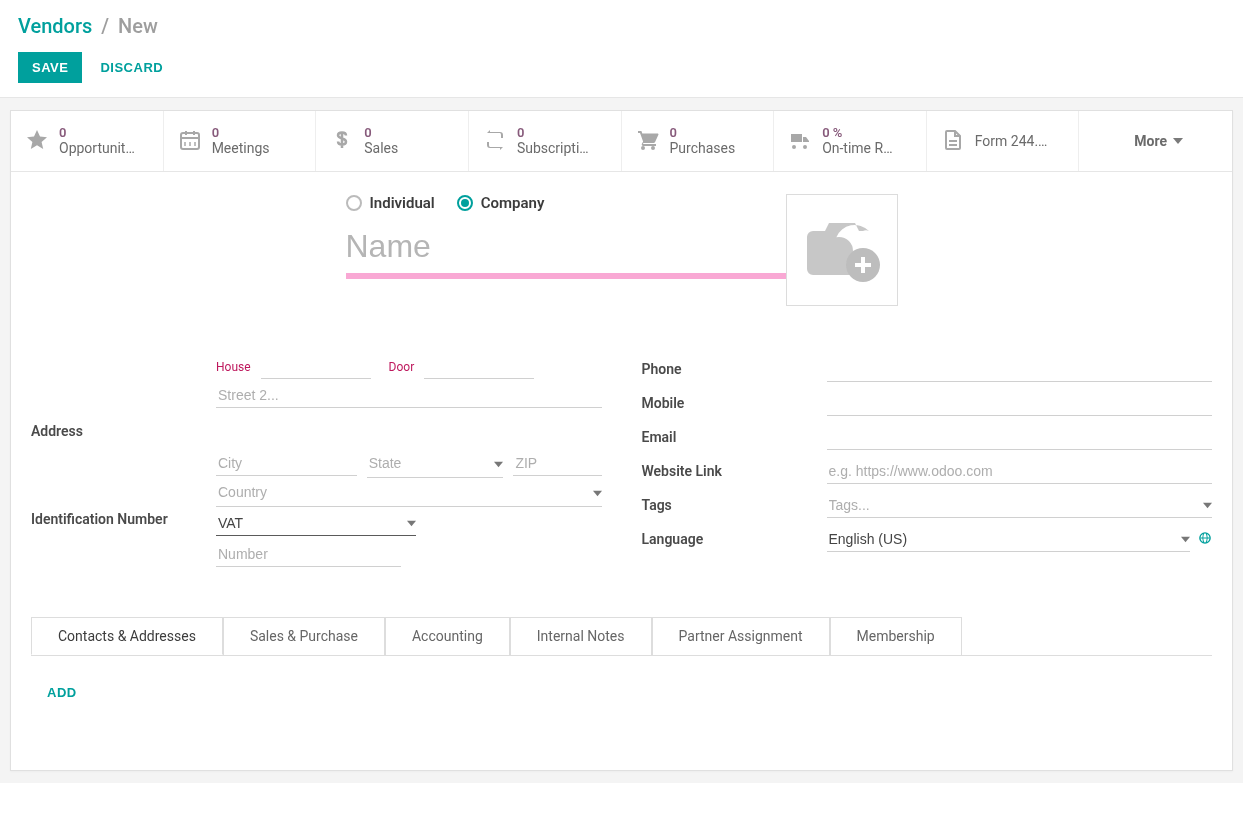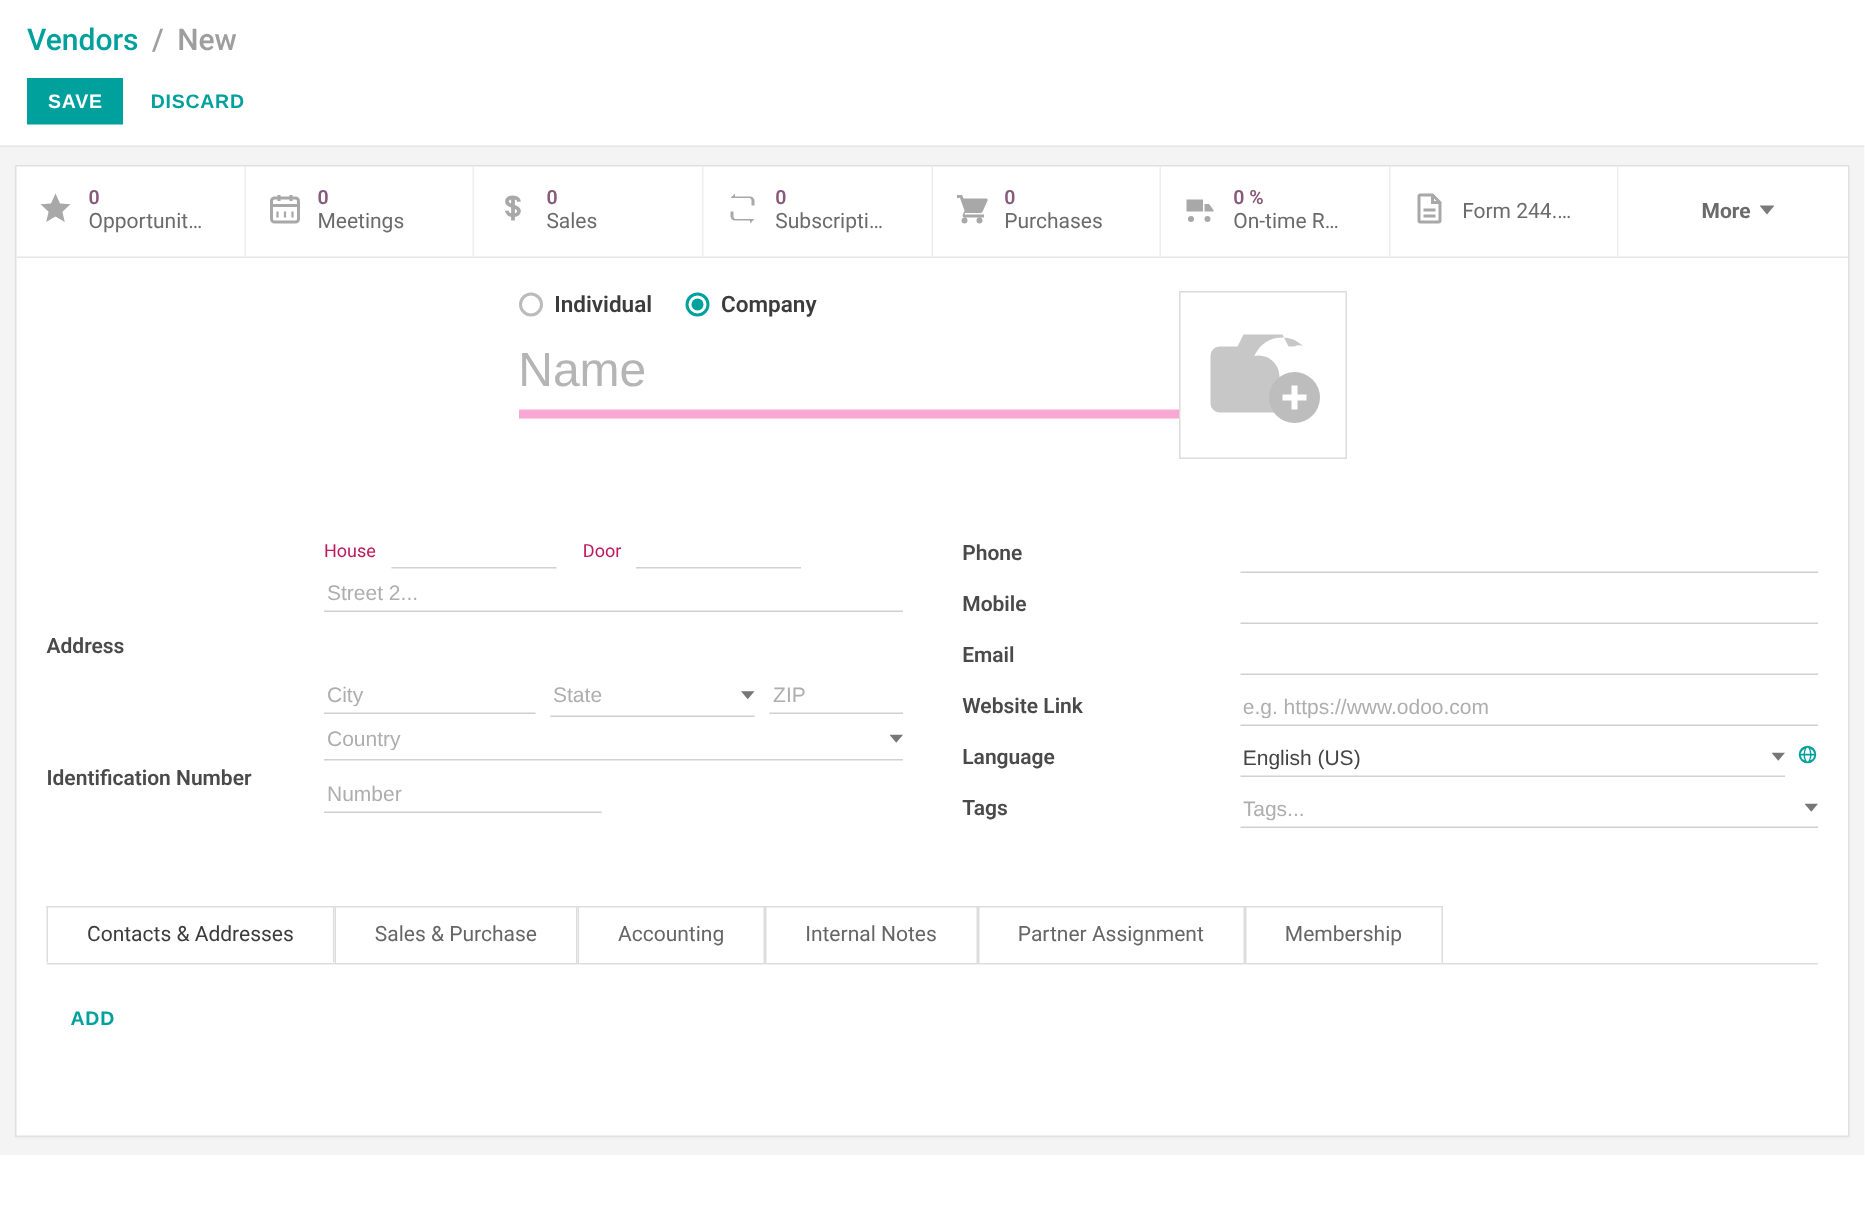--- a/index.html
+++ b/index.html
@@ -387,20 +387,26 @@
                 <input class="inline-input" placeholder="Country" style="">
                 <span class="chev-down"><svg width="9" height="9" viewBox="0 0 10 10" fill="currentColor">
                       <path d="M0 2h10L5 8 0 2Z"></path>
                     </svg></span>
               </div>
             </div>
           </div>
           <div class="field-row" style="align-items:flex-start; margin-top:4px;">
             <div class="field-label">Identification Number</div>
             <div class="field-value">
+              <div class="select-wrap" style="width:200px; border-bottom-color:#5a5a5a;">
+                <input class="inline-input" style="color: rgb(68, 68, 68);" value="VAT">
+                <span class="chev-down"><svg width="9" height="9" viewBox="0 0 10 10" fill="currentColor">
+                      <path d="M0 2h10L5 8 0 2Z"></path>
+                    </svg></span>
+              </div>
               <input class="inline-input" style="width: 185px; margin-top: 6px;" placeholder="Number">
             </div>
           </div>
         </div>
 
         <div>
           <div class="field-row">
             <div class="field-label">Phone</div>
             <div class="field-value"><input class="inline-input" style=""></div>
           </div>
@@ -408,46 +414,46 @@
             <div class="field-label">Mobile</div>
             <div class="field-value"><input class="inline-input" style=""></div>
           </div>
           <div class="field-row">
             <div class="field-label">Email</div>
             <div class="field-value"><input class="inline-input" style=""></div>
           </div>
           <div class="field-row">
             <div class="field-label">Website Link</div>
             <div class="field-value"><input class="inline-input" placeholder="e.g. https://www.odoo.com" style=""></div>
+          </div>
+          <div class="field-row">
+            <div class="field-label">Tags</div>
+            <div class="field-value">
+              <div class="select-wrap">
+                <input class="inline-input" placeholder="Tags..." style="">
+                <span class="chev-down"><svg width="9" height="9" viewBox="0 0 10 10" fill="currentColor">
+                      <path d="M0 2h10L5 8 0 2Z"></path>
+                    </svg></span>
+              </div>
+            </div>
           </div>
           <div class="field-row">
             <div class="field-label">Language</div>
             <div class="field-value lang-row">
               <div class="select-wrap" style="flex:1;">
                 <input class="inline-input" style="color: rgb(68, 68, 68);" value="English (US)">
                 <span class="chev-down"><svg width="9" height="9" viewBox="0 0 10 10" fill="currentColor">
                       <path d="M0 2h10L5 8 0 2Z"></path>
                     </svg></span>
               </div>
               <span class="globe">
                 <svg width="14" height="14" viewBox="0 0 24 24" fill="currentColor">
                     <path d="M12 2a10 10 0 1 0 0 20 10 10 0 0 0 0-20Zm7.9 9h-3.4a16 16 0 0 0-1.4-5.7A8 8 0 0 1 19.9 11ZM12 4c1 0 2.5 2.6 2.9 7H9.1C9.5 6.6 11 4 12 4Zm-3.1 1.3A16 16 0 0 0 7.5 11H4.1A8 8 0 0 1 8.9 5.3ZM4.1 13h3.4a16 16 0 0 0 1.4 5.7A8 8 0 0 1 4.1 13Zm7.9 7c-1 0-2.5-2.6-2.9-7h5.8c-.4 4.4-1.9 7-2.9 7Zm3.1-1.3a16 16 0 0 0 1.4-5.7h3.4a8 8 0 0 1-4.8 5.7Z"></path>
                   </svg>
               </span>
-            </div>
-          </div>
-          <div class="field-row">
-            <div class="field-label">Tags</div>
-            <div class="field-value">
-              <div class="select-wrap">
-                <input class="inline-input" placeholder="Tags..." style="">
-                <span class="chev-down"><svg width="9" height="9" viewBox="0 0 10 10" fill="currentColor">
-                      <path d="M0 2h10L5 8 0 2Z"></path>
-                    </svg></span>
-              </div>
             </div>
           </div>
         </div>
       </div>
     </div>
 
     <div class="tabs">
       <div class="tab active">Contacts &amp; Addresses</div>
       <div class="tab">Sales &amp; Purchase</div>
       <div class="tab">Accounting</div>

